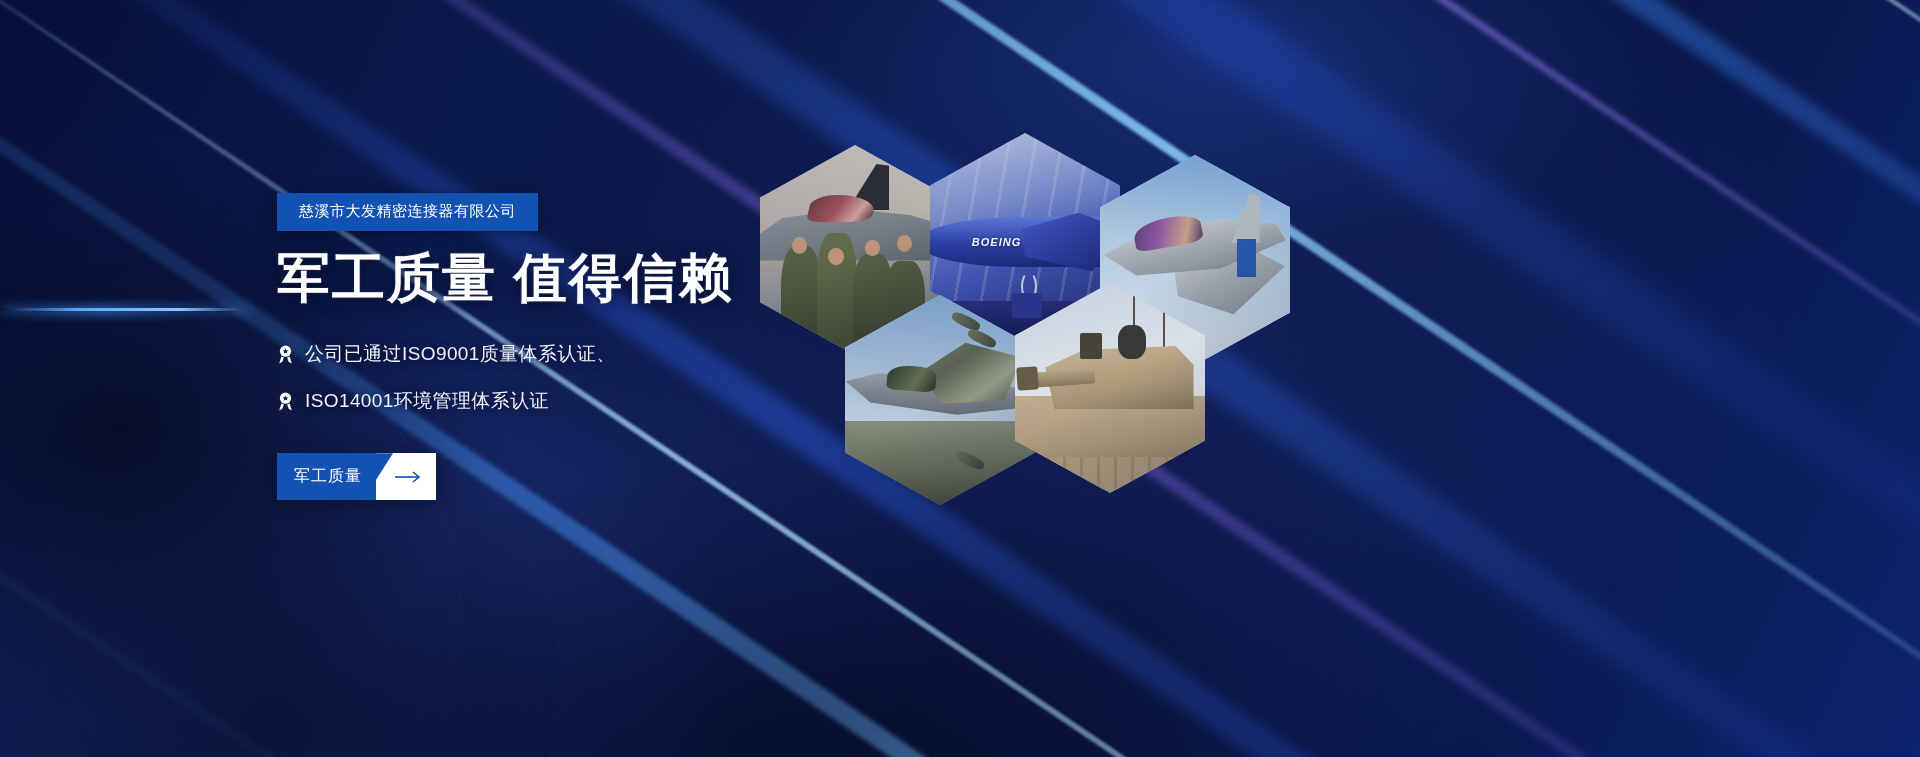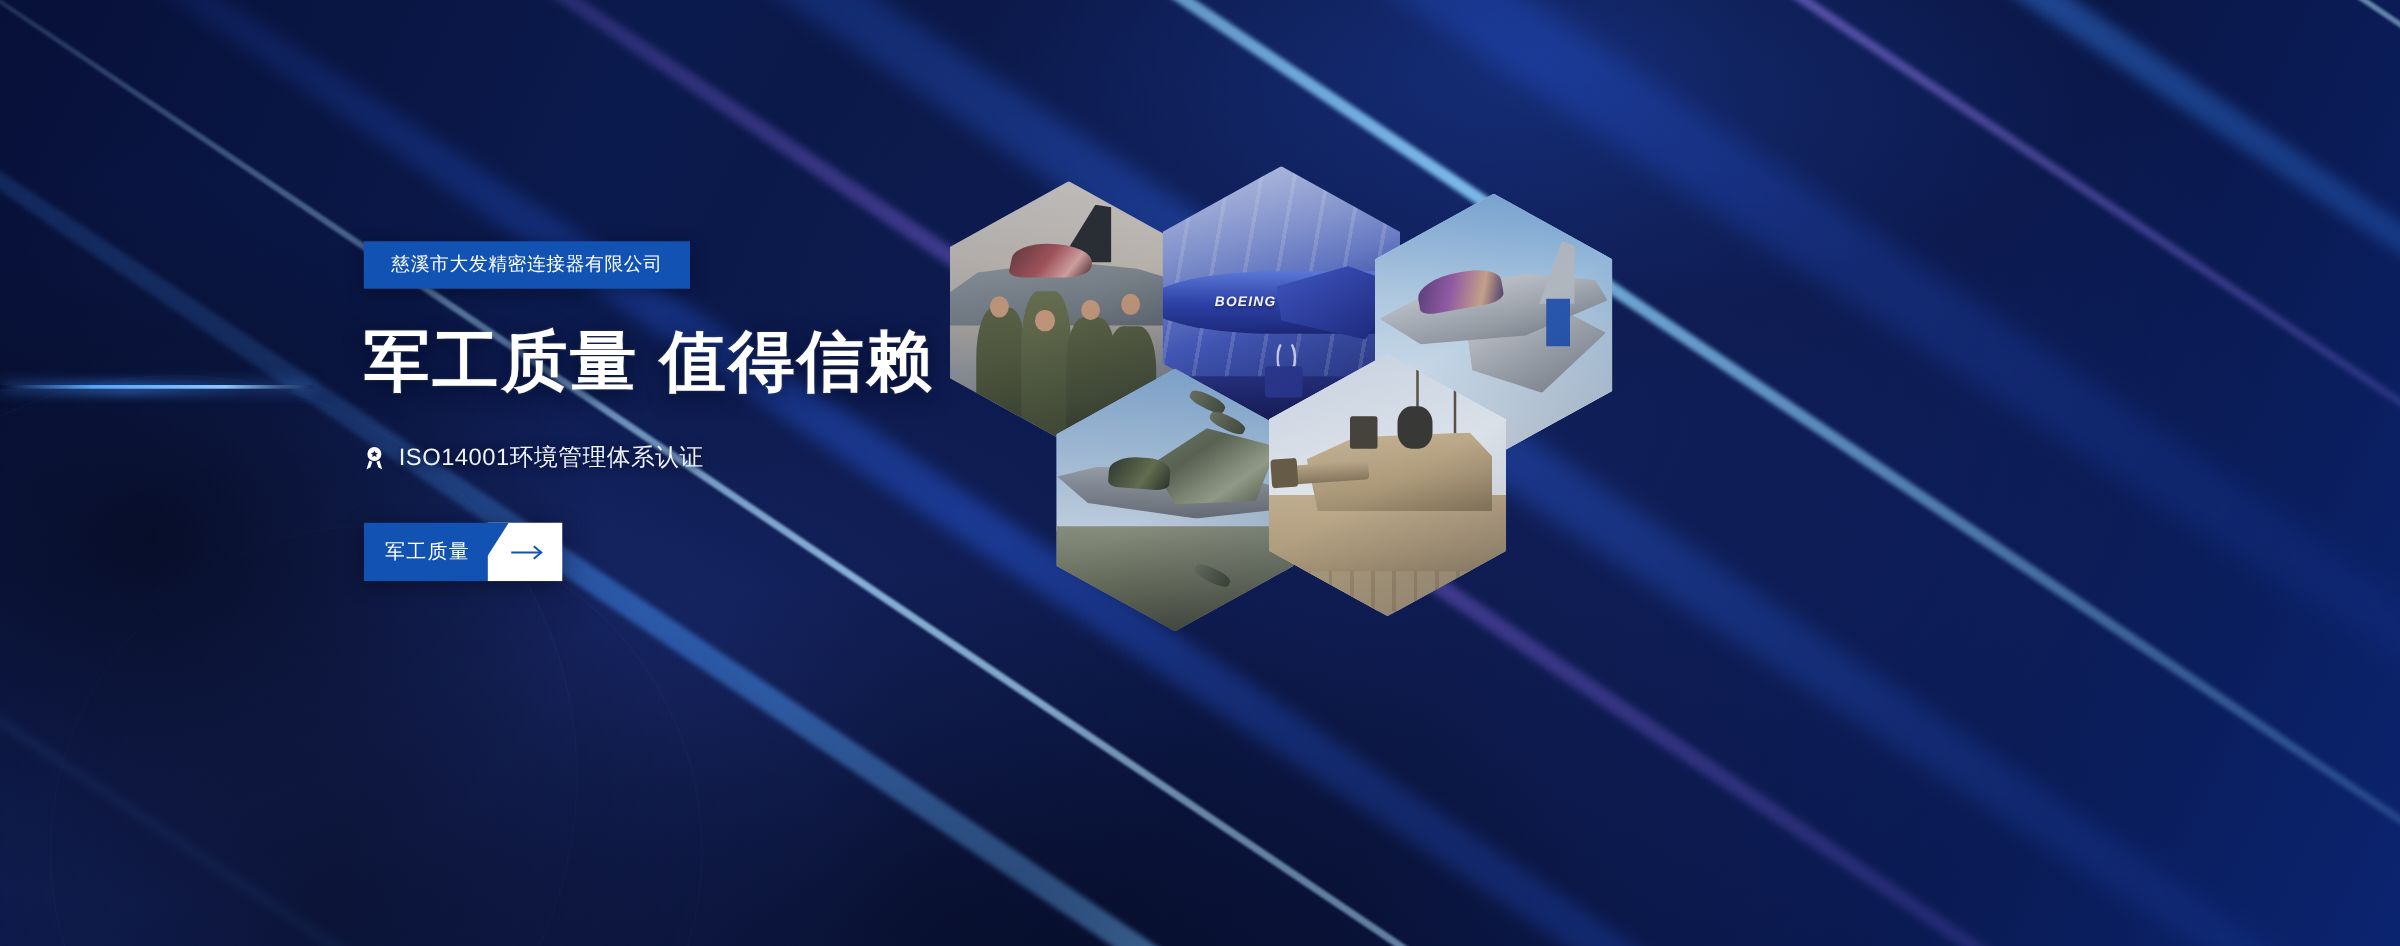--- a/index.html
+++ b/index.html
@@ -36,27 +36,27 @@
     filter:blur(4px);}
 
   
   .rays{position:absolute;inset:-300px;transform:rotate(-56deg);transform-origin:center;}
   .ray{position:absolute;top:-40%;height:180%;border-radius:50%;filter:blur(2px);}
 
   .topglow{position:absolute;left:780px;top:-160px;width:900px;height:420px;
     background:radial-gradient(ellipse at center, rgba(40,90,220,0.30) 0%, rgba(10,20,60,0) 70%);}
 
   
-  .content{position:absolute;left:291px;top:193px;width:660px;}
+  .content{position:absolute;left:277px;top:193px;width:660px;}
 
   .badge{display:inline-block;background:#1252b3;color:#ffffff;
     font-size:15px;letter-spacing:0.5px;padding:9px 22px 10px 22px;
     box-shadow:0 2px 14px rgba(0,0,0,0.35);}
 
-  .headline{margin-top:30px;color:#ffffff;font-size:53px;font-weight:bold;
+  .headline{margin-top:18px;color:#ffffff;font-size:53px;font-weight:bold;
     letter-spacing:2px;line-height:1.1;white-space:nowrap;
     text-shadow:0 3px 16px rgba(0,10,40,0.85), 0 0 2px rgba(255,255,255,0.25);}
 
   .bullets{margin-top:34px;}
   .bullet{display:flex;align-items:center;margin-bottom:21px;}
   .bullet:last-child{margin-bottom:0;}
   .medal{width:17px;height:19px;margin-right:11px;flex:none;display:block;}
   .bullet-text{color:#eef3ff;font-size:19px;letter-spacing:0.4px;
     text-shadow:0 1px 8px rgba(0,6,30,0.8);}
 
@@ -311,20 +311,29 @@
   </div>
 
   <div class="content">
 
     <div class="badge">慈溪市大发精密连接器有限公司</div>
 
     <div class="headline">军工质量 值得信赖</div>
 
     <div class="bullets">
 
+      <div class="bullet">
+        <svg class="medal" viewBox="0 0 17 19">
+          <circle cx="8.5" cy="6.2" r="5.6" fill="#ffffff"></circle>
+          <path d="M8.5 3.4 L9.4 5.2 L11.3 5.4 L9.9 6.7 L10.3 8.6 L8.5 7.7 L6.7 8.6 L7.1 6.7 L5.7 5.4 L7.6 5.2 Z" fill="#12224a"></path>
+          <path d="M4.4 11.4 L2.2 18.6 L5.4 16.7 L6.8 12.4 Z" fill="#ffffff"></path>
+          <path d="M12.6 11.4 L14.8 18.6 L11.6 16.7 L10.2 12.4 Z" fill="#ffffff"></path>
+        </svg>
+        <span class="bullet-text">公司已通过ISO9001质量体系认证、</span>
+      </div>
 
 
       <div class="bullet">
         <svg class="medal" viewBox="0 0 17 19">
           <circle cx="8.5" cy="6.2" r="5.6" fill="#ffffff"></circle>
           <path d="M8.5 3.4 L9.4 5.2 L11.3 5.4 L9.9 6.7 L10.3 8.6 L8.5 7.7 L6.7 8.6 L7.1 6.7 L5.7 5.4 L7.6 5.2 Z" fill="#12224a"></path>
           <path d="M4.4 11.4 L2.2 18.6 L5.4 16.7 L6.8 12.4 Z" fill="#ffffff"></path>
           <path d="M12.6 11.4 L14.8 18.6 L11.6 16.7 L10.2 12.4 Z" fill="#ffffff"></path>
         </svg>
         <span class="bullet-text">ISO14001环境管理体系认证</span>

